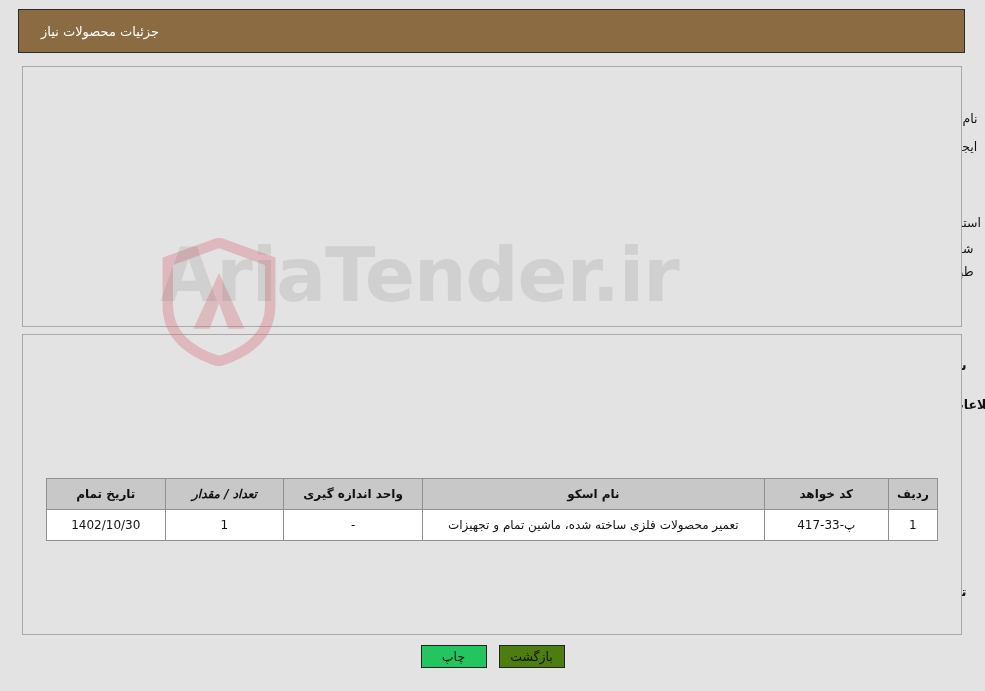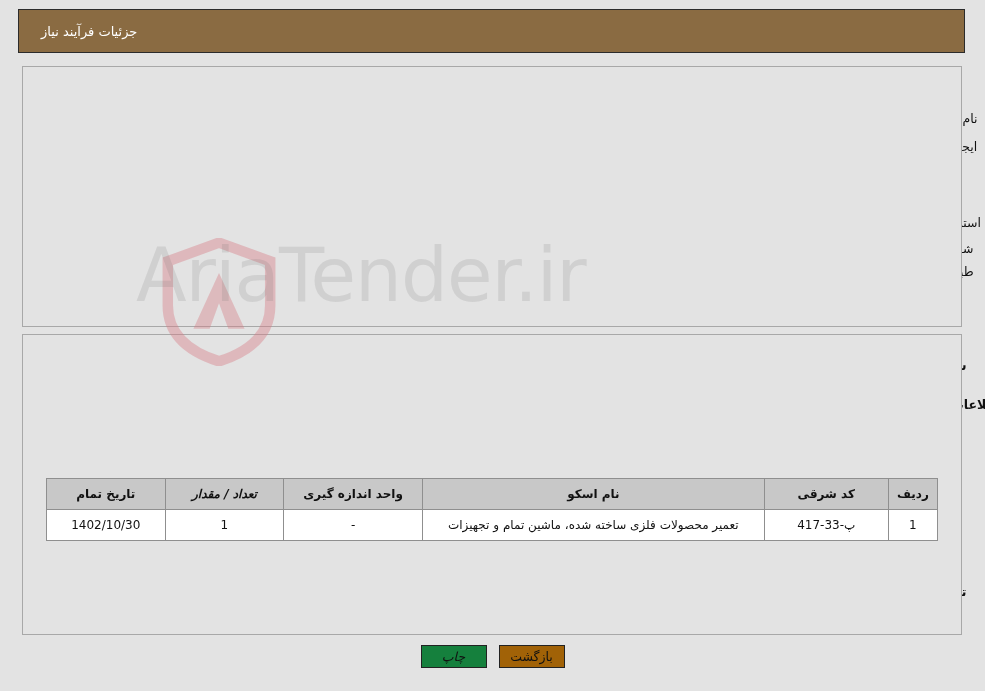--- a/index.html
+++ b/index.html
@@ -22,25 +22,25 @@
   
   .watermark {
     position: absolute;
     left: 0; top: 0; right: 0; bottom: 0;
     pointer-events: none;
     z-index: 5;
     overflow: hidden;
   }
   .wm-text {
     position: absolute;
-    left: 136px;
+    left: 160px;
     top: 232px;
     font-family: "DejaVu Sans", "Liberation Sans", sans-serif;
     font-size: 74px;
-    font-weight: normal;
+    font-weight: bold;
     letter-spacing: -1px;
     color: rgba(110,110,110,0.16);
     direction: ltr;
     white-space: nowrap;
   }
   .wm-shield {
     position: absolute;
     left: 160px;
     top: 238px;
     width: 118px;
@@ -227,28 +227,28 @@
     border: 1px solid #222;
     font-size: 12.5px;
     font-family: "DejaVu Sans", "Liberation Sans", sans-serif;
     color: #111;
     padding: 3px 0;
     width: 66px;
     text-align: center;
     cursor: pointer;
     box-sizing: border-box;
   }
-  .btn-print { background: #15803d; font-style: italic; }
-  .btn-back  { background: #a16207; }
+  .btn-print { background: #22c55e; }
+  .btn-back  { background: #4d7c0f; }
 </style>
 </head>
 <body>
 
 <div class="titlebar">
-  <span class="title">جزئیات فرآیند نیاز</span>
+  <span class="title">جزئیات محصولات نیاز</span>
 </div>
 
 <div class="panel" id="panel-main"></div>
 
 <div class="lbl" style="right:none; left:903px; top:85px; width:0;"></div>
 <div class="lbl" style="left:901px; top:84px; transform:translateX(0);">شماره نیاز:</div>
 <div class="fld center" style="left:609px; top:80px; width:283px; height:22px;">1102005945000006</div>
 <div class="lbl" style="left:287px; top:84px;">تاریخ و ساعت اعلان عمومی:</div>
 <div class="fld center" style="left:102px; top:80px; width:180px; height:22px;">1402/10/26 - 15:36</div>
 
@@ -298,21 +298,21 @@
 
 <div class="lbl b" style="left:846px; top:397px;">اطلاعات خدمات مورد نیاز</div>
 
 <div class="lbl b" style="left:864px; top:440px;">گروه خدمت:</div>
 <div class="fld right" style="left:176px; top:435px; width:676px; height:22px;">تولید صنعتی (ساخت)</div>
 
 <table class="tbl">
   <thead>
     <tr>
       <th style="width:38px;">ردیف</th>
-      <th style="width:132px;">کد شرقی</th>
+      <th style="width:132px;">کد خواهد</th>
       <th style="width:344px;">نام اسکو</th>
       <th style="width:136px;">واحد اندازه گیری</th>
       <th style="width:122px;font-style:italic;">تعداد / مقدار</th>
       <th style="width:120px;">تاریخ تمام</th>
     </tr>
   </thead>
   <tbody>
     <tr>
       <td>1</td>
       <td>پ-33-417</td>

